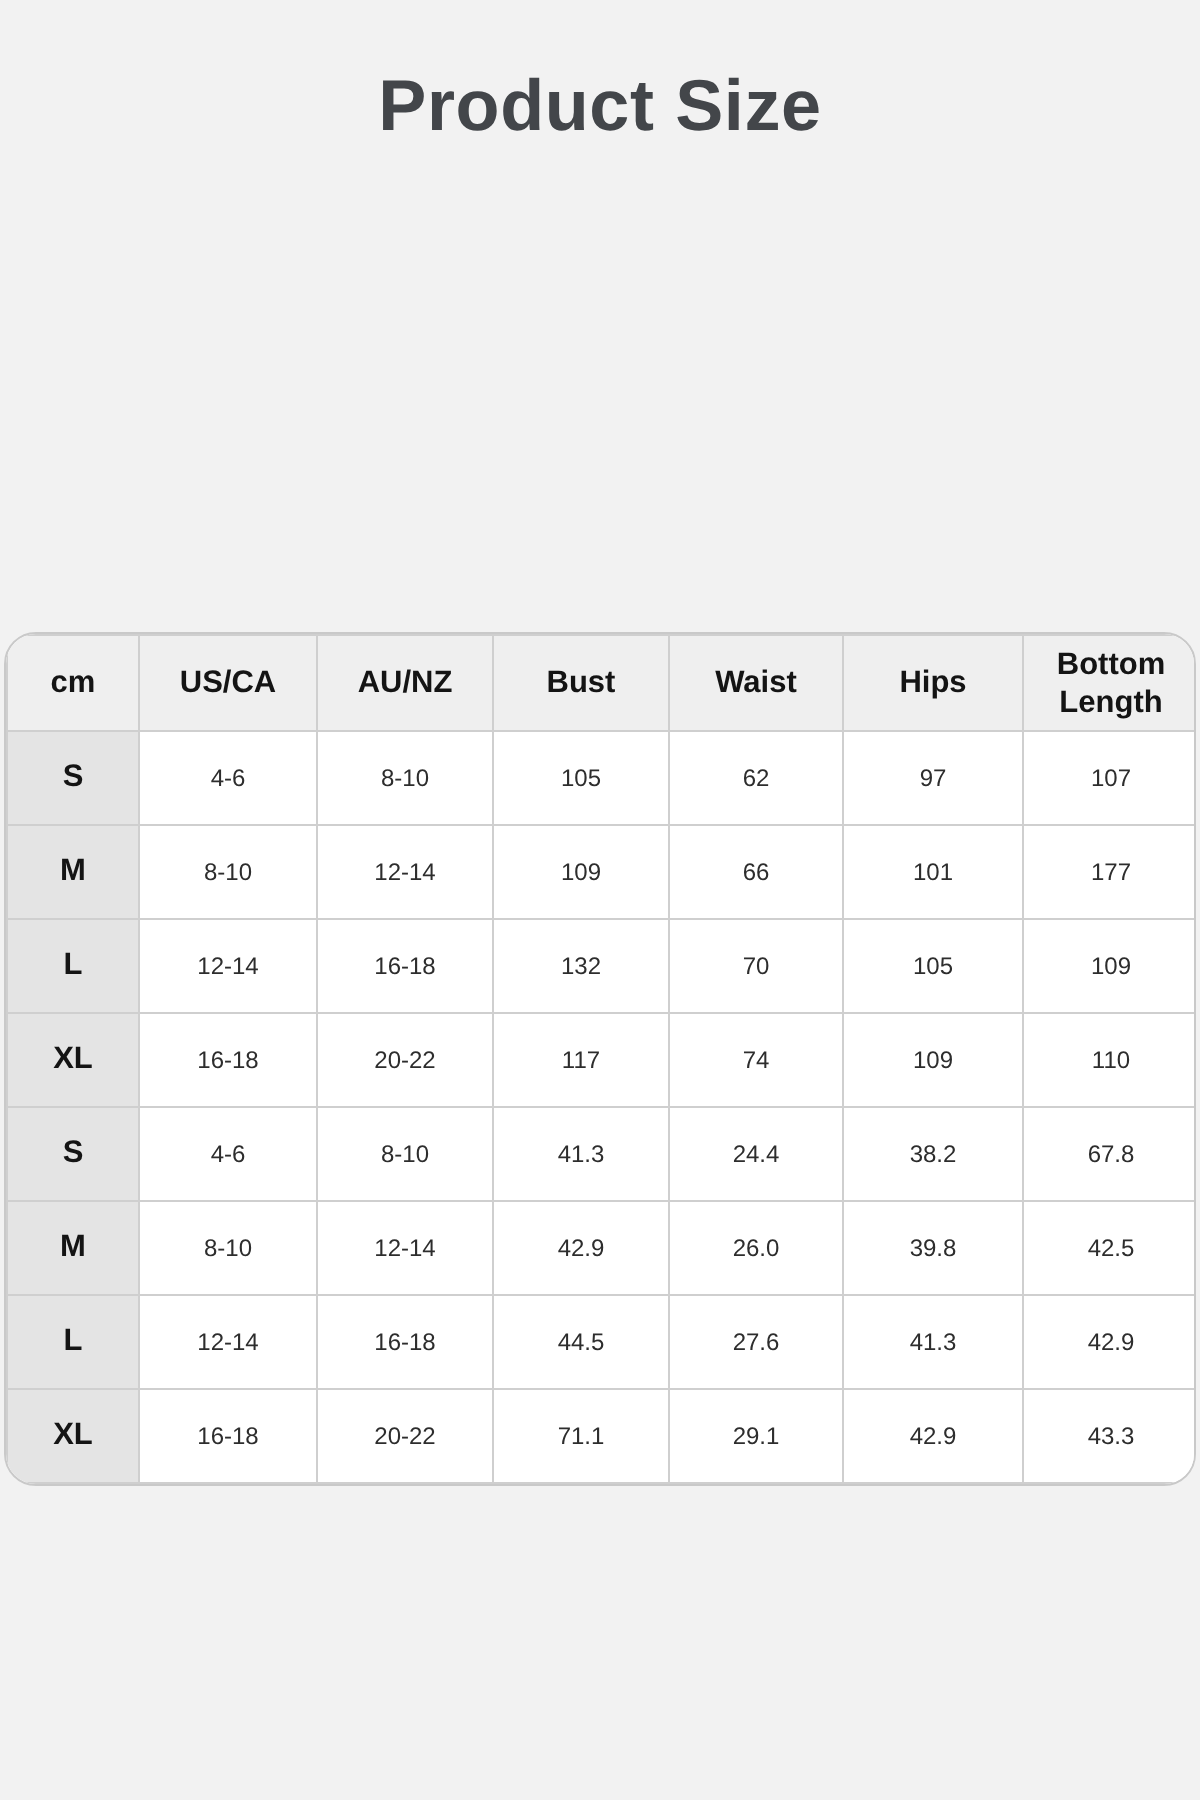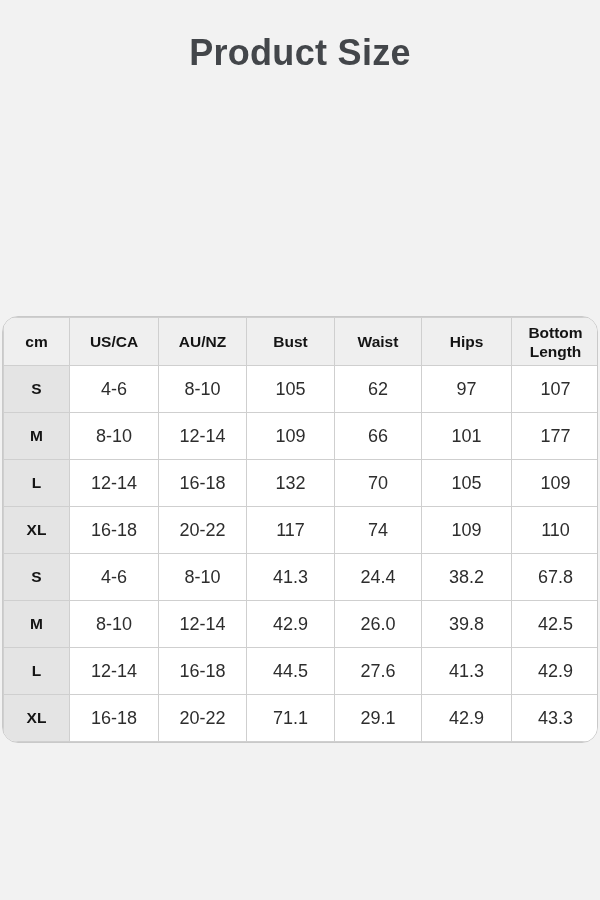--- a/index.html
+++ b/index.html
@@ -55,21 +55,21 @@
   }
   tr.size-row{height:47px;}
   tr.size-row th{
     background:var(--size-cell-bg);
     color:var(--header-text);
     font-size:15.5px;font-weight:700;
   }
   tr.size-row td{
     background:var(--data-cell-bg);
     color:var(--value-text);
-    font-size:18px;font-weight:400;
+    font-size:12px;font-weight:400;
   }
 </style>
 </head>
 <body>
 
 <div class="page">
   <h1 class="page-title">
     <span>Product Size</span>
   </h1>
 

